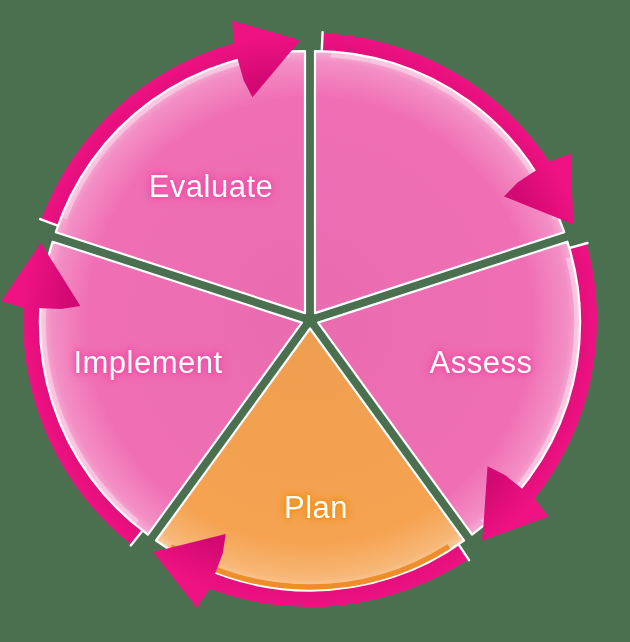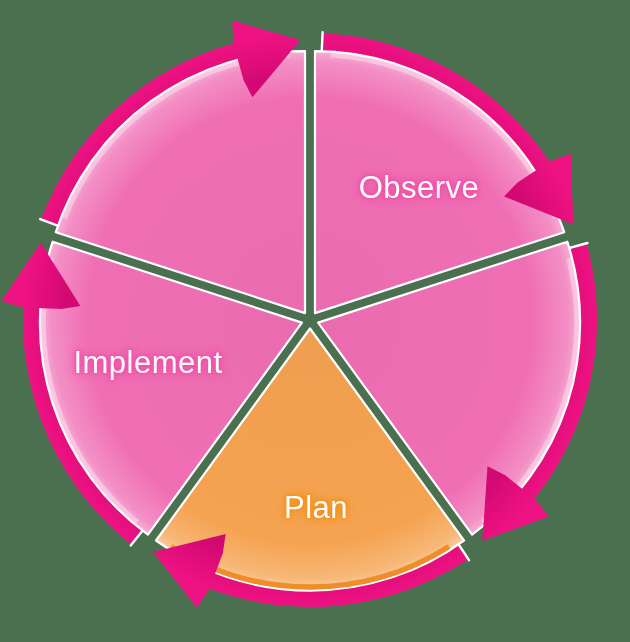--- a/index.html
+++ b/index.html
@@ -94,20 +94,21 @@
       <path d="M 137.5 522.1 A 258.5 258.5 0 0 1 51.6 257.9" fill="none" stroke="rgba(255,255,255,0.35)" stroke-width="5"></path>
       <path d="M 305.0 313.1 L 55.8 232.2 A 262 262 0 0 1 305.0 51.1 Z" fill="url(#wg4)" stroke="#FFFFFF" stroke-width="2.2" stroke-linejoin="round"></path>
       <path d="M 64.5 218.4 A 258.5 258.5 0 0 1 289.2 55.1" fill="none" stroke="rgba(255,255,255,0.35)" stroke-width="5"></path>
       <path d="M 549.3 161.6 L 570.6 154.0 L 573.1 224.2 L 504.0 196.4 L 517.6 182.6 Z" fill="url(#ringGrad)"></path>
       <path d="M 534.6 498.7 L 548.4 516.5 L 482.4 540.6 L 487.5 466.3 L 504.9 475.0 Z" fill="url(#ringGrad)"></path>
       <path d="M 209.5 588.8 L 196.8 607.5 L 153.4 552.1 L 225.7 534.0 L 222.8 553.2 Z" fill="url(#ringGrad)"></path>
       <path d="M 23.3 307.5 L 1.6 301.1 L 40.8 242.8 L 80.4 306.0 L 61.2 309.1 Z" fill="url(#ringGrad)"></path>
       <path d="M 233.3 43.4 L 232.6 20.8 L 300.2 40.2 L 252.4 97.3 L 243.5 80.1 Z" fill="url(#ringGrad)"></path>
     </svg>
 
-  <div class="seg-label" id="lbl-0" style="left: 419px; top: 188px; color: rgb(255, 255, 255); text-shadow: rgb(240, 80, 168) 0px 0px 2px, rgb(240, 80, 168) 0px 0px 4px, rgb(240, 80, 168) 0px 0px 7px, rgb(240, 80, 168) 0px 0px 10px;">Observe</div>
 
+  <div class="seg-label" id="lbl-1" style="left: 481px; top: 363px; color: rgb(255, 255, 255); text-shadow: rgb(240, 80, 168) 0px 0px 2px, rgb(240, 80, 168) 0px 0px 4px, rgb(240, 80, 168) 0px 0px 7px, rgb(240, 80, 168) 0px 0px 10px;">Assess</div>
 
   <div class="seg-label" id="lbl-3" style="left: 148px; top: 363px; color: rgb(255, 255, 255); text-shadow: rgb(240, 80, 168) 0px 0px 2px, rgb(240, 80, 168) 0px 0px 4px, rgb(240, 80, 168) 0px 0px 7px, rgb(240, 80, 168) 0px 0px 10px;">Implement</div>
 
   <div class="seg-label" id="lbl-2" style="left: 316px; top: 508px; color: rgb(255, 255, 255); text-shadow: rgb(242, 146, 28) 0px 0px 2px, rgb(242, 146, 28) 0px 0px 4px, rgb(242, 146, 28) 0px 0px 7px, rgb(242, 146, 28) 0px 0px 10px;">Plan</div>
 
+  <div class="seg-label" id="lbl-4" style="left: 211px; top: 187px; color: rgb(255, 255, 255); text-shadow: rgb(240, 80, 168) 0px 0px 2px, rgb(240, 80, 168) 0px 0px 4px, rgb(240, 80, 168) 0px 0px 7px, rgb(240, 80, 168) 0px 0px 10px;">Evaluate</div>
 </div>
 
 </body></html>

